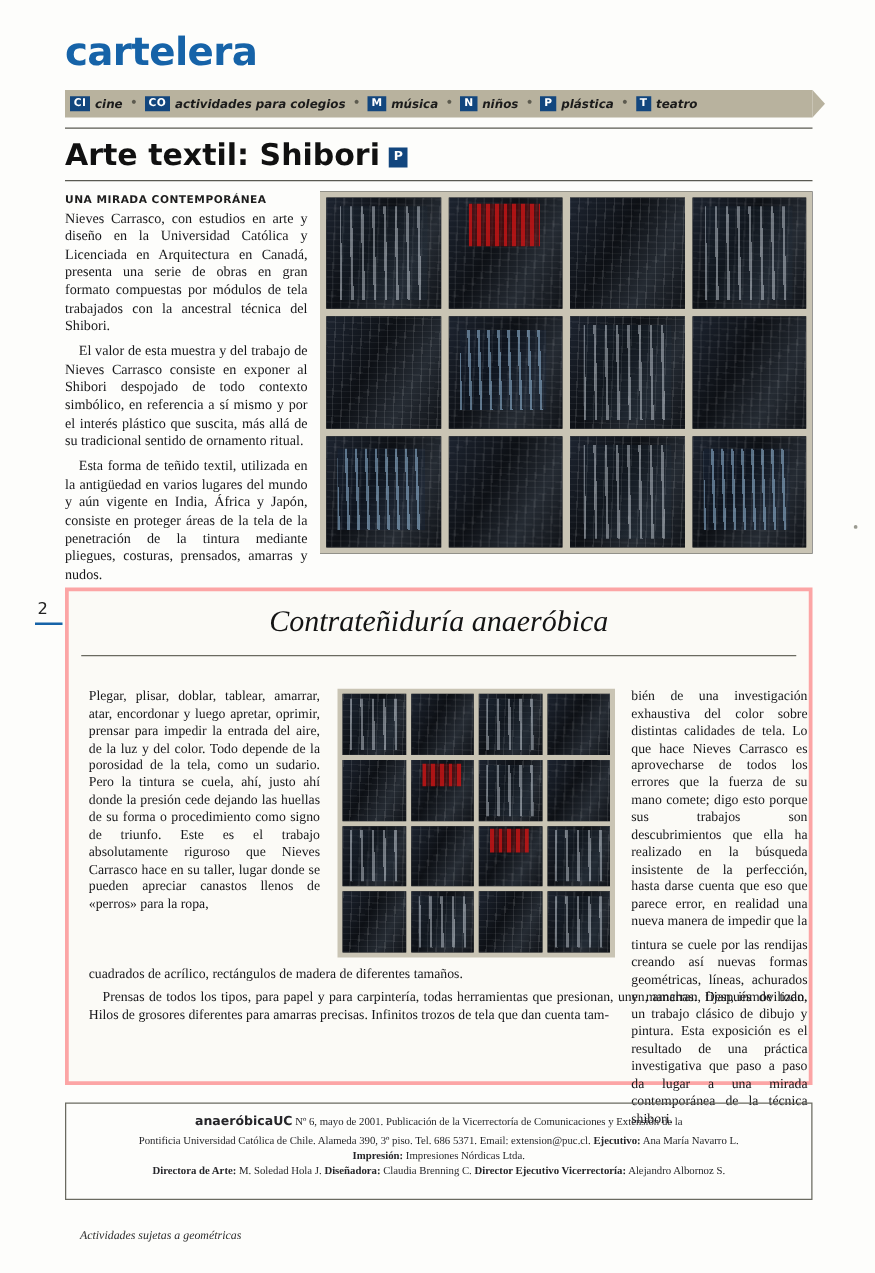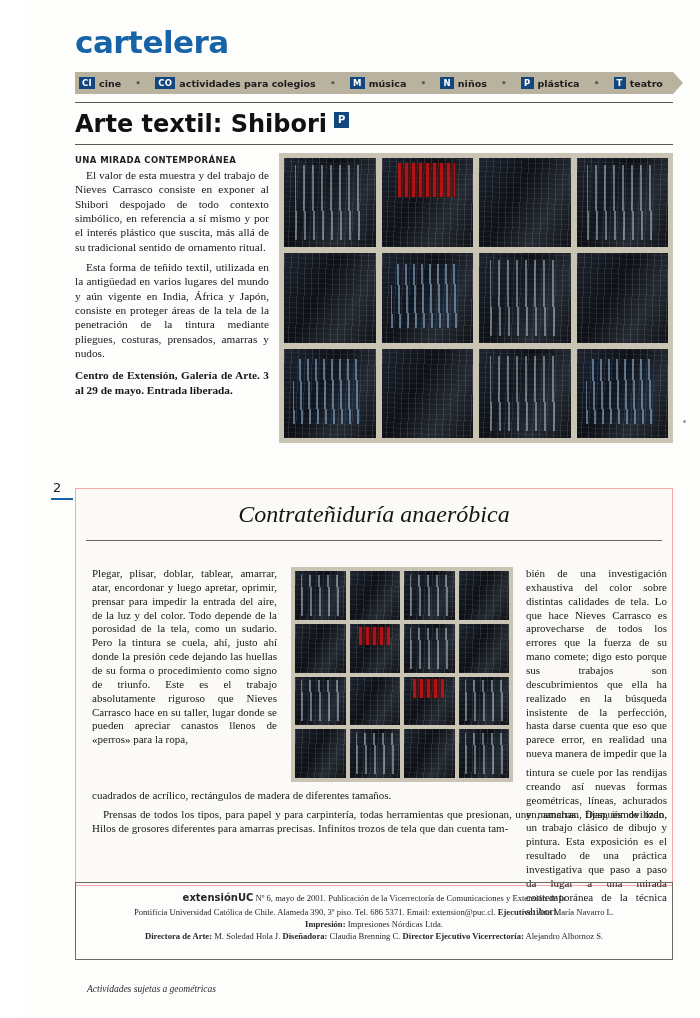--- a/index.html
+++ b/index.html
@@ -12,21 +12,20 @@
     background: #ffffff;
     font-family: "Liberation Serif", serif;
     color: #1a1a1a;
     overflow: hidden;
     position: relative;
   }
   .page {
     position: absolute;
     inset: 0;
     background: #fdfdfb;
-    margin-left: 23px;
   }
   
   .masthead {
     position: absolute;
     left: 52px;
     top: 24px;
     font-family: "DejaVu Sans", sans-serif;
     font-weight: bold;
     font-size: 31px;
     letter-spacing: -0.5px;
@@ -41,40 +40,40 @@
     height: 22px;
     background: #b8b29e;
     display: flex;
     align-items: center;
     padding: 0 4px;
     box-sizing: border-box;
     font-family: "DejaVu Sans", sans-serif;
     font-size: 9.5px;
     font-weight: bold;
     color: #1b1b1b;
-    justify-content: space-between;
   }
   .cat {
     display: flex;
     align-items: center;
     gap: 4px;
     margin-right: 6px;
     white-space: nowrap;
   }
   .cat .tag {
     background: #12467e;
     color: #fff;
     font-size: 8.5px;
     font-weight: bold;
     padding: 2px 3px;
     line-height: 1;
     letter-spacing: 0.3px;
   }
   .cat .name {
     font-size: 9.5px;
+    font-style: italic;
   }
   .sep {
     color: #5c5a4e;
     margin-right: 6px;
     font-size: 9px;
   }
   .catbar-arrow {
     position: absolute;
     right: -10px;
     top: 0;
@@ -87,21 +86,21 @@
   
   .headline {
     position: absolute;
     left: 52px;
     top: 110px;
     font-family: "DejaVu Sans", sans-serif;
     font-weight: bold;
     font-size: 24px;
     color: #111;
     display: flex;
-    align-items: flex-start;
+    align-items: center;
     gap: 7px;
   }
   .headline .badge {
     background: #12467e;
     color: #fff;
     font-size: 10px;
     padding: 3px 4px;
     line-height: 1;
     position: relative;
     top: 2px;
@@ -224,24 +223,24 @@
     left: 28px;
     top: 498px;
     width: 22px;
     height: 2px;
     background: #1663a8;
   }
   
   .feature {
     position: absolute;
     left: 52px;
-    top: 488px;
+    top: 470px;
     width: 598px;
     height: 398px;
-    border: 1px solid #fca5a5;
+    border: 3px solid #fca5a5;
     background: #fbfaf6;
     box-sizing: border-box;
   }
   .feature-title {
     position: absolute;
     left: 0;
     right: 0;
     top: 12px;
     text-align: center;
     font-family: "Liberation Serif", serif;
@@ -394,20 +393,21 @@
 
   <div class="headline">
     <span>Arte textil: Shibori</span>
     <span class="badge">P</span>
   </div>
   <div class="rule" id="rule-under-headline"></div>
 
   <div class="kicker">UNA MIRADA CONTEMPORÁNEA</div>
 
   <div class="article-col">
+    <p>Nieves Carrasco, con estudios en arte y diseño en la Universidad Católica y Licenciada en Arquitectura en Canadá, presenta una serie de obras en gran formato compuestas por módulos de tela trabajados con la ancestral técnica del Shibori.</p>
     <p class="indent">El valor de esta muestra y del trabajo de Nieves Carrasco consiste en exponer al Shibori despojado de todo contexto simbólico, en referencia a sí mismo y por el interés plástico que suscita, más allá de su tradicional sentido de ornamento ritual.</p>
     <p class="indent">Esta forma de teñido textil, utilizada en la antigüedad en varios lugares del mundo y aún vigente en India, África y Japón, consiste en proteger áreas de la tela de la penetración de la tintura mediante pliegues, costuras, prensados, amarras y nudos.</p>
     <p class="bold">Centro de Extensión, Galería de Arte. 3 al 29 de mayo. Entrada liberada.</p>
   </div>
 
   <div class="photo-top">
     <div class="photo-grid">
       <div class="pcell pale"></div>
       <div class="pcell red"></div>
       <div class="pcell"></div>
@@ -463,21 +463,21 @@
     </div>
 
     <div class="feat-col" id="feat-left-wide">
       <p>cuadrados de acrílico, rectángulos de madera de diferentes tamaños.</p>
       <p class="indent">Prensas de todos los tipos, para papel y para carpintería, todas herramientas que presionan, unen, amarran, fijan, inmovilizan. Hilos de grosores diferentes para amarras precisas. Infinitos trozos de tela que dan cuenta tam-</p>
     </div>
   </div>
 
   <div class="colophon">
     <div>
-      <span class="brand">extensión</span><span class="brand">UC</span>
+      <span class="brand">anaeróbica</span><span class="brand">UC</span>
       <span>Nº 6, mayo de 2001. Publicación de la Vicerrectoría de Comunicaciones y Extensión de la</span>
     </div>
     <div>
       <span>Pontificia Universidad Católica de Chile. Alameda 390, 3º piso. Tel. 686 5371. Email: extension@puc.cl.</span>
       <b>Ejecutivo:</b>
       <span>Ana María Navarro L.</span>
     </div>
     <div>
       <b>Impresión:</b>
       <span>Impresiones Nórdicas Ltda.</span>

